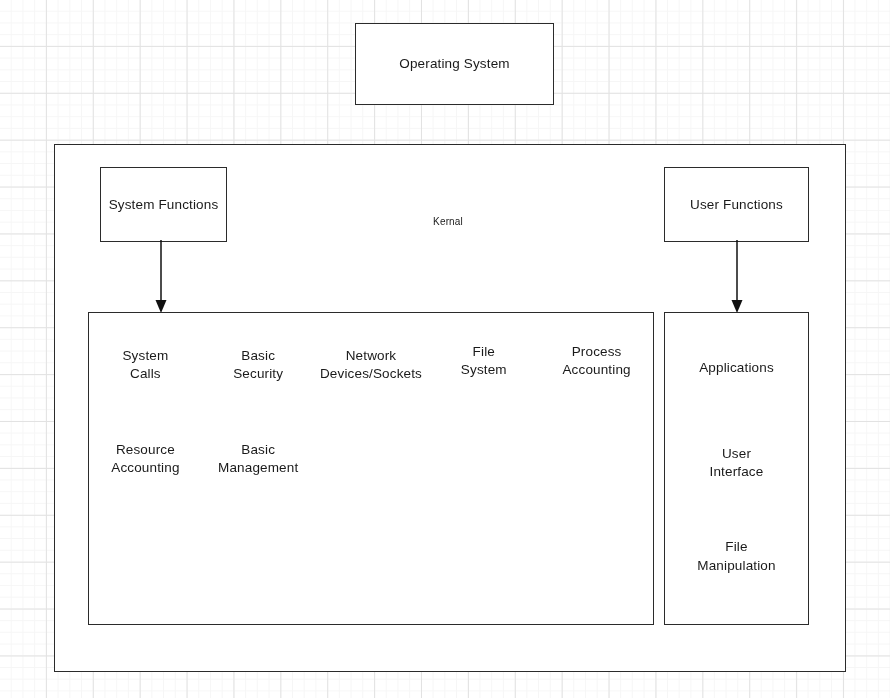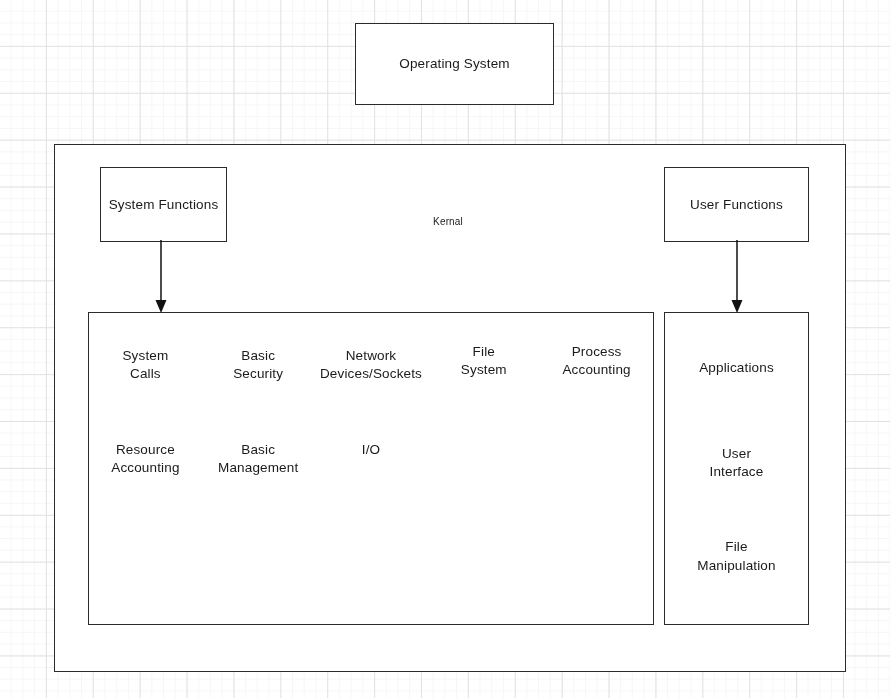--- a/index.html
+++ b/index.html
@@ -223,23 +223,20 @@
       </div>
       <div class="service-cell row-2">
         <span class="service-label">Resource
 Accounting</span>
       </div>
 
       <div class="service-cell row-3">
         <span class="service-label">Basic
 Management</span>
       </div>
-      <div class="service-cell row-3">
-        <span class="service-label">I/O</span>
-      </div>
     </div>
   </div>
 
   <div class="box" id="user-services-box">
     <div id="user-services-stack">
       <div class="user-cell u-row-2">
         <span class="service-label">Applications</span>
       </div>
       <div class="user-cell u-row-1">
         <span class="service-label">User

